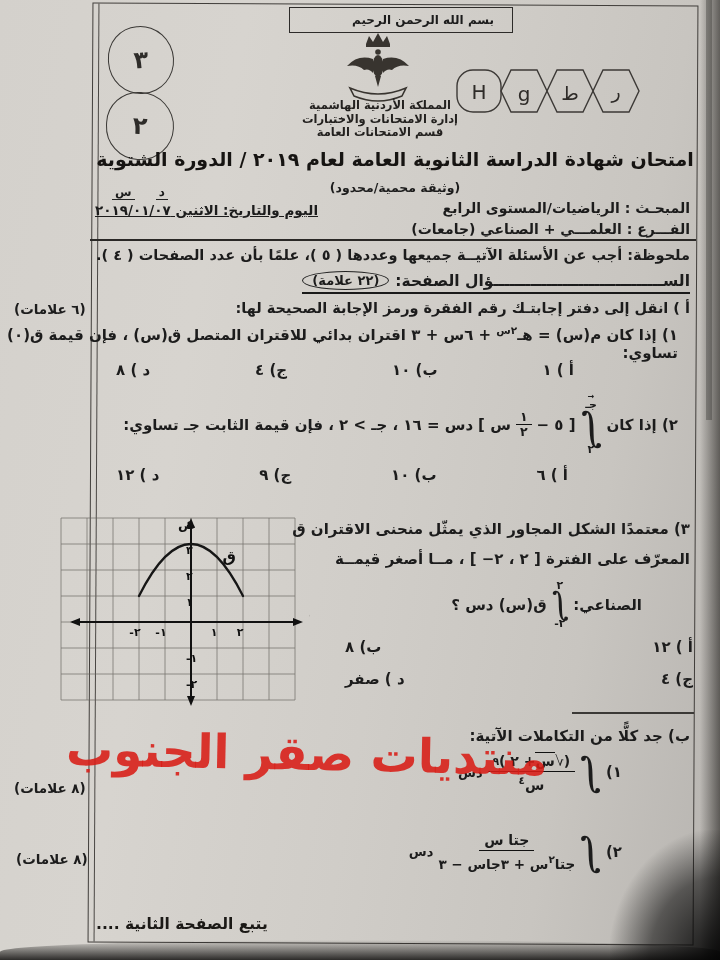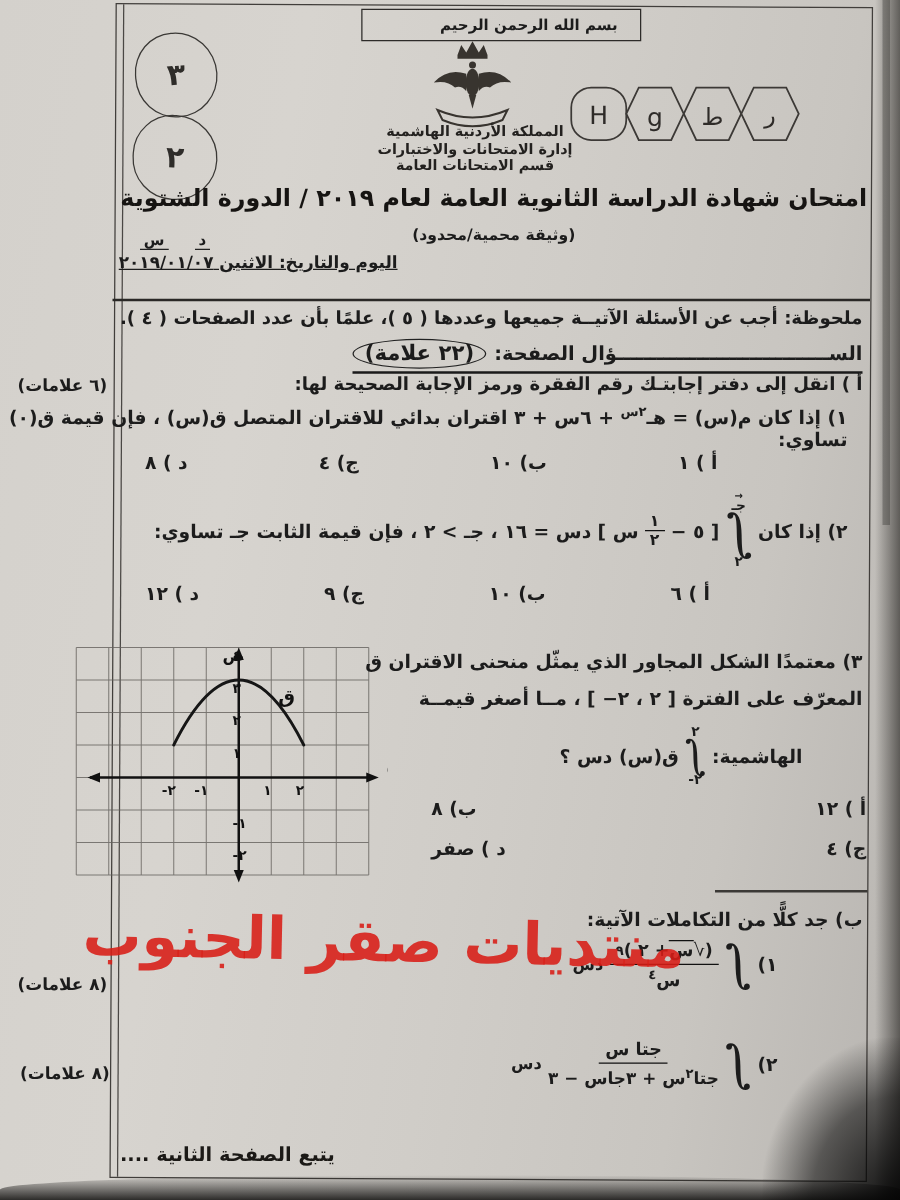--- a/index.html
+++ b/index.html
@@ -19,21 +19,21 @@
   .title{left:95px;top:148px;width:600px;text-align:center;font-size:19px;font-weight:bold;color:#161412;}
   .doctag{left:95px;top:180px;width:600px;text-align:center;font-size:12.5px;font-weight:bold;}
   .info-r{right:30px;top:198px;text-align:right;font-size:14px;font-weight:bold;line-height:21px;}
   .info-l{left:95px;top:200px;text-align:right;font-size:13.5px;font-weight:bold;line-height:20px;}
   .units{left:112px;top:185px;width:56px;display:flex;justify-content:space-between;font-size:12px;font-weight:bold;}
   .units span{border-bottom:1.2px solid #222;padding:0 3px;}
   .uline{text-decoration:underline;}
   .hr{left:90px;top:239px;width:606px;height:2px;background:#2a2826;}
   .note{right:30px;top:247px;font-size:14.5px;font-weight:bold;}
   .sec-head{right:30px;top:271px;display:inline-flex;align-items:center;gap:6px;border-bottom:2px solid #1a1a1a;padding-bottom:2px;font-weight:bold;font-size:15.5px;}
-  .oval{border:1.6px solid #222;border-radius:50%;padding:1px 9px;font-size:17px;}
+  .oval{border:1.6px solid #222;border-radius:50%;padding:1px 9px;font-size:13px;}
   .parta{right:30px;top:300px;font-size:14.5px;font-weight:bold;}
   .marks{left:14px;font-size:13.5px;font-weight:bold;white-space:nowrap;}
   .qline{right:42px;top:324px;font-size:15px;font-weight:bold;}
   .sup{font-size:10.5px;vertical-align:super;font-weight:bold;}
   .opts{left:116px;width:458px;display:flex;justify-content:space-between;font-size:15px;font-weight:bold;}
   .fline{display:flex;align-items:center;gap:5px;font-size:15px;font-weight:bold;white-space:nowrap;}
   .intwrap{display:inline-flex;flex-direction:column;align-items:center;line-height:1;}
   .bound{font-size:11px;font-weight:bold;}
   .barrow{font-size:8px;line-height:5px;}
   .int{font-size:40px;font-weight:normal;display:inline-block;transform:scaleX(-1);line-height:.85;font-family:"DejaVu Serif",serif;}
@@ -103,20 +103,24 @@
 
   <div class="ministry abs">
     <div>المملكة الأردنية الهاشمية</div>
     <div>إدارة الامتحانات والاختبارات</div>
     <div>قسم الامتحانات العامة</div>
   </div>
 
   <div class="title abs">امتحان شهادة الدراسة الثانوية العامة لعام ٢٠١٩ / الدورة الشتوية</div>
   <div class="doctag abs">(وثيقة محمية/محدود)</div>
 
+  <div class="info-r abs">
+    <div>المبحـث : الرياضيات/المستوى الرابع</div>
+    <div>الفـــرع : العلمـــي + الصناعي (جامعات)</div>
+  </div>
 
   <div class="units abs">
     <span>د</span>
     <span>س</span>
   </div>
   <div class="info-l abs">
     <div class="uline">اليوم والتاريخ:  الاثنين  ٢٠١٩/٠١/٠٧</div>
   </div>
 
   <div class="hr abs"></div>
@@ -208,21 +212,21 @@
     <text x="77" y="122" text-anchor="middle" font-size="11" font-weight="bold" fill="#111">٢-</text>
   </svg>
 
   <div class="q3t abs" style="top:520px">٣) معتمدًا الشكل المجاور الذي يمثّل منحنى الاقتران ق</div>
   <div class="q3t abs" style="top:550px">
     <span>المعرّف على الفترة</span>
     <span dir="ltr">[ −٢ ، ٢ ]</span>
     <span>، مــا أصغر قيمــة</span>
   </div>
   <div class="fline abs" style="right:78px;top:580px">
-    <span>الهاشمية:</span>
+    <span>الصناعي:</span>
     <span class="intwrap">
       <span class="bound">٢</span>
       <span class="int small">∫</span>
       <span class="bound" dir="ltr">-٢</span>
     </span>
     <span>ق(س) دس ؟</span>
   </div>
   <div class="q3opts abs" style="top:638px">
     <span>أ ) ١٢</span>
     <span>ب) ٨</span>

